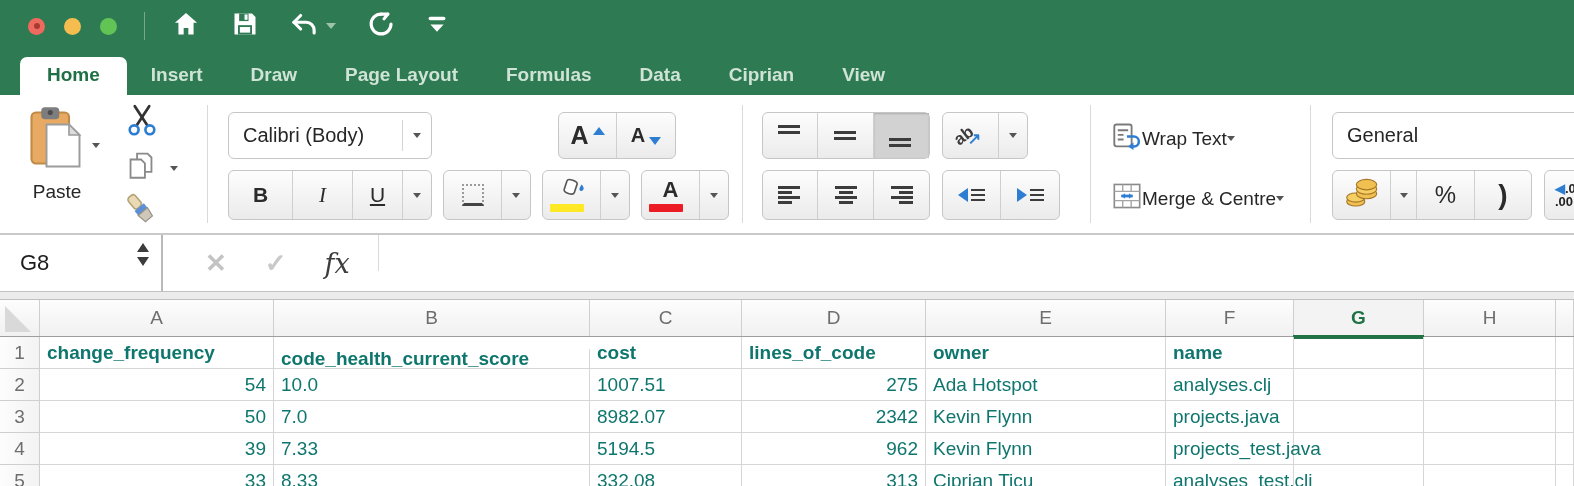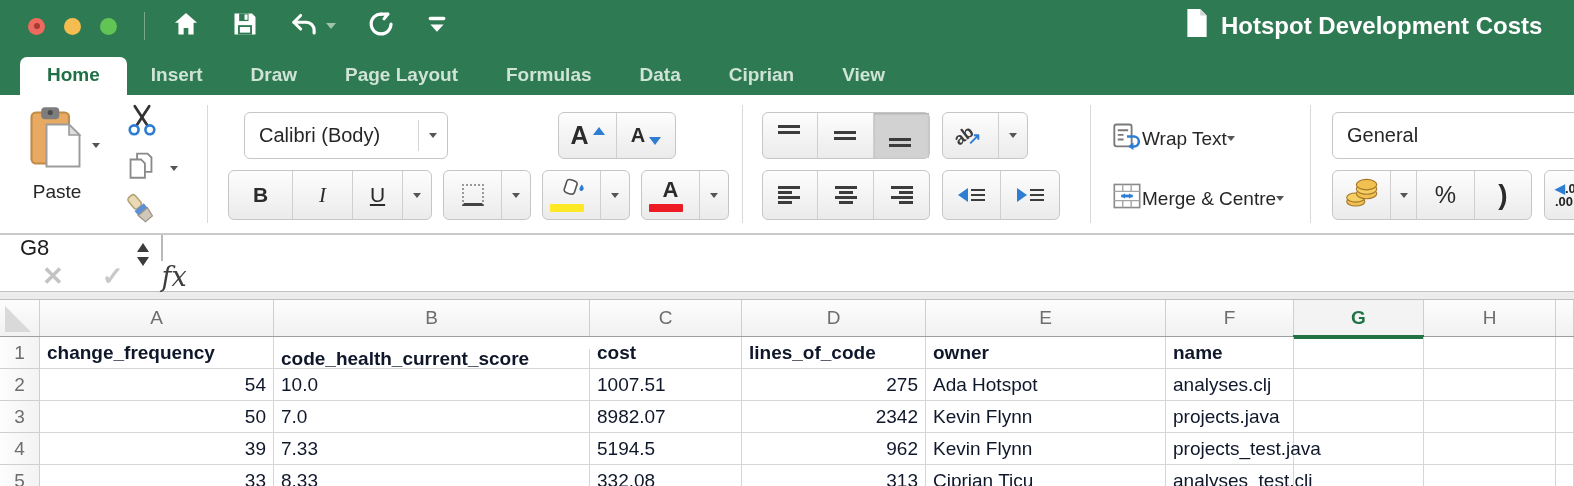--- a/index.html
+++ b/index.html
@@ -70,21 +70,21 @@
   .ab-arrow { color:#2d7dd2; font-size:16px; font-weight:700; position:relative; left:-6px; top:3px; }
 
   
   .txtbtn { position:absolute; display:flex; align-items:center; font-size:19px; color:#262626; }
 
   
   .dec { font-size:13px; line-height:13px; color:#222; text-align:left; font-weight:600; }
   .dec .blue { color:#2d7dd2; }
 
   
-  .fbar { height:57px; background:#fff; border-bottom:1px solid #c2c2c2; display:flex; align-items:stretch; position:relative;flex-direction:column; }
+  .fbar { height:57px; background:#fff; border-bottom:1px solid #c2c2c2; display:flex; align-items:stretch; position:relative; }
   .namebox { width:163px; border-right:2px solid #b9b9b9; display:flex; align-items:center; padding-left:20px; position:relative; }
   .namebox .nb-val { font-size:22px; color:#1c1c1c; }
   .spinner { position:absolute; right:12px; top:8px; display:flex; flex-direction:column; gap:5px; align-items:center; }
   .sp-up { width:0;height:0;border-left:6px solid transparent;border-right:6px solid transparent;border-bottom:9px solid #3c3c3c; }
   .sp-dn { width:0;height:0;border-left:6px solid transparent;border-right:6px solid transparent;border-top:9px solid #3c3c3c; }
   .fbtns { display:flex; align-items:center; gap:38px; padding-left:42px; }
   .fx-x { font-size:26px; color:#c3c3c3; font-weight:700; }
   .fx-ck { font-size:26px; color:#c9c9c9; font-weight:700; }
   .fx { font-family:"DejaVu Serif", serif; font-style:italic; font-size:27px; color:#3d3d3d; }
   .fline { width:1px; height:36px; background:#d9d9d9; margin-left:28px; }
@@ -95,21 +95,21 @@
   
   .grid { background:#fff; }
   .ghead { display:flex; height:37px; border-bottom:1px solid #9e9e9e; }
   .corner { width:40px; background:linear-gradient(#fdfdfd,#f1f1f1); border-right:1px solid #cfcfcf; position:relative; }
   .corner::after { content:""; position:absolute; left:5px; bottom:4px; width:0; height:0; border-bottom:26px solid #d9d9d9; border-right:26px solid transparent; }
   .colh { background:linear-gradient(#fdfdfd,#f1f1f1); border-right:1px solid #cfcfcf; display:flex; align-items:center; justify-content:center; font-size:19px; color:#6e6e6e; position:relative; }
   .colh.sel { background:#f3f3f3; color:#1f7244; font-weight:600; }
   .colh.sel::after { content:""; position:absolute; left:-1px; right:-1px; bottom:-3px; height:4px; background:#217346; }
   .grow { display:flex; height:32px; }
   .rowh { width:40px; background:linear-gradient(90deg,#fdfdfd,#f3f3f3); border-right:1px solid #cfcfcf; border-bottom:1px solid #cfcfcf; display:flex; align-items:center; justify-content:center; font-size:19px; color:#6e6e6e; }
-  .gcell { border-right:1px solid #d6d6d6; border-bottom:1px solid #d6d6d6; font-size:19px; color:#0f172a; display:flex; align-items:center; padding:0 7px; white-space:nowrap; overflow:visible; position:relative; z-index:1; }
+  .gcell { border-right:1px solid #d6d6d6; border-bottom:1px solid #d6d6d6; font-size:19px; color:#0f766e; display:flex; align-items:center; padding:0 7px; white-space:nowrap; overflow:visible; position:relative; z-index:1; }
   .gcell.hdr { font-weight:700; }
   .gcell.right { justify-content:flex-end; }
 </style>
 </head>
 <body>
 
 <div class="titlebar">
   <div class="lights">
     <div class="light red"></div>
     <div class="light yellow"></div>
@@ -148,27 +148,20 @@
               <path d="M18.3 3.5 15 7.6"></path>
             </g>
           </svg></span>
     </div>
     <div class="qbtn">
       <span><svg width="24" height="24" viewBox="0 0 20 20">
             <rect x="3" y="4" width="14" height="2.8" rx="1.4" fill="#fff"></rect>
             <path d="M4.5 10.5h11L10 16.5z" fill="#fff"></path>
           </svg></span>
     </div>
-  </div>
-  <div class="doc-title">
-    <span><svg width="24" height="30" viewBox="0 0 22 28">
-          <path d="M2 1h12l6 6v20H2z" fill="#fff"></path>
-          <path d="M14 1l6 6h-6z" fill="#cdd8d1"></path>
-        </svg></span>
-    <span>Hotspot Development Costs</span>
   </div>
 </div>
 
 <div class="tabrow">
     <div class="tab active">Home</div>
     <div class="tab">Insert</div>
     <div class="tab">Draw</div>
     <div class="tab">Page Layout</div>
     <div class="tab">Formulas</div>
     <div class="tab">Data</div>
@@ -214,21 +207,21 @@
           <g transform="rotate(-40 14 16)">
             <rect x="11" y="1" width="7" height="11" rx="2.5" fill="#e9dab5" stroke="#b4a277" stroke-width="1.2"></rect>
             <rect x="9.8" y="12" width="9.4" height="4.4" fill="#5b8fd6"></rect>
             <path d="M9.8 16.4h9.4l-1.2 7.4h-7z" fill="#cfc8ba" stroke="#9b9488" stroke-width="1"></path>
           </g>
         </svg></span>
   </div>
 
   <div class="vdiv" style="left:207px;"></div>
 
-  <div class="combo" style="left:228px; top:17px; width:204px; height:47px; padding-left:14px;margin-left:16px;">
+  <div class="combo" style="left:228px; top:17px; width:204px; height:47px; padding-left:14px;">
     <span class="lbl" style="font-size:20px;">Calibri (Body)</span>
     <span class="combo-arrow">
         <span class="dd"></span>
       </span>
   </div>
   <div class="seg" style="left:558px; top:17px; width:118px; height:47px;">
     <div class="cell-seg" style="width:59px;">
       <span class="big-a">A</span>
         <span class="tri-up"></span>
     </div>

